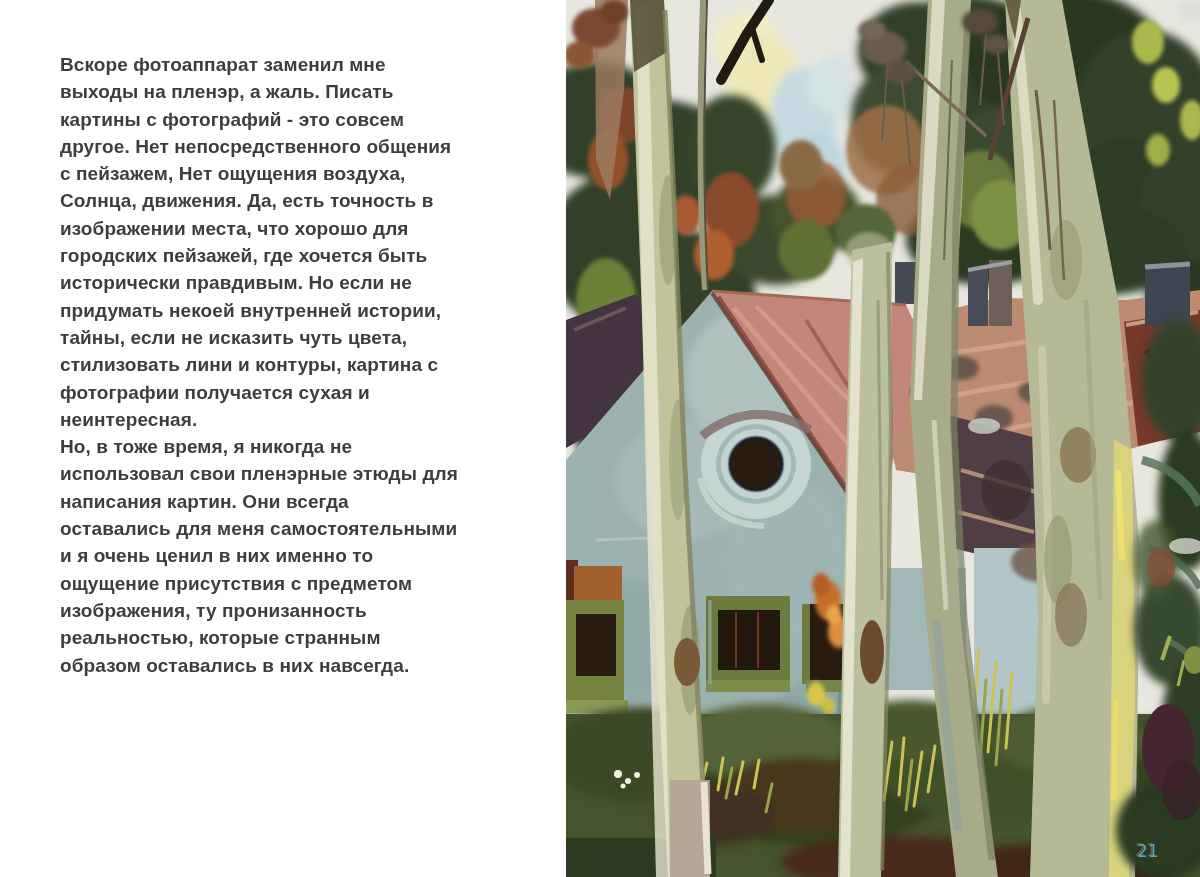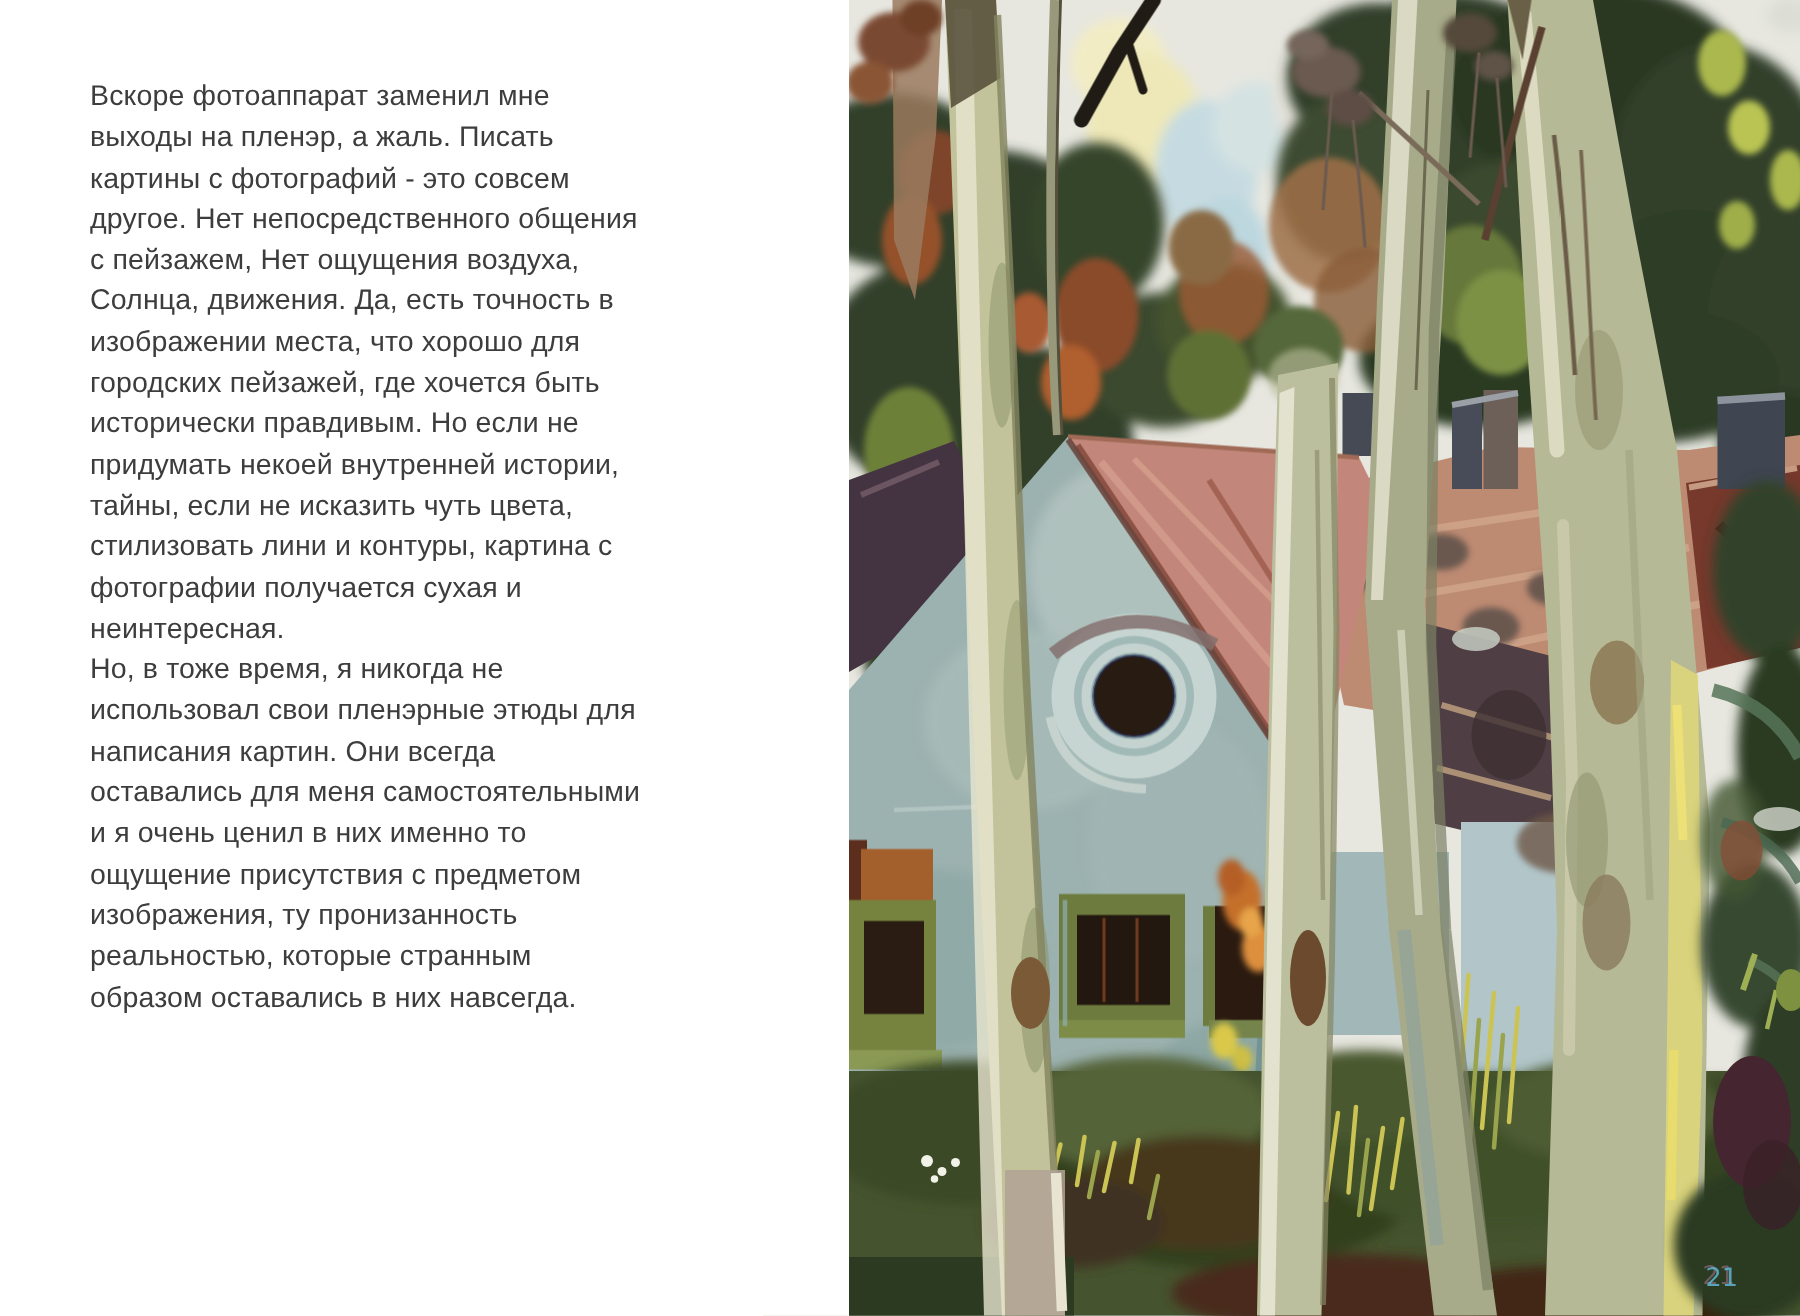--- a/index.html
+++ b/index.html
@@ -5,21 +5,21 @@
   html,body{margin:0;padding:0;}
   body{
     width:1200px;height:877px;background:#ffffff;overflow:hidden;position:relative;
     font-family:"Liberation Sans", sans-serif;
   }
   .text-column{
     position:absolute;left:60px;top:51px;width:480px;
     font-size:19px;line-height:27.3px;color:#3d3d3d;
     letter-spacing:0.1px;
   }
-  .text-column p{margin:0;white-space:pre-line;}
+  .text-column p{margin:0;white-space:pre-line;font-weight:bold;}
   figure.painting{
     position:absolute;left:566px;top:0;width:634px;height:877px;margin:0;
   }
   figure.painting svg{display:block;width:634px;height:877px;}
 </style>
 </head>
 <body>
 
 <div class="text-column">
   <p>Вскоре фотоаппарат заменил мне

